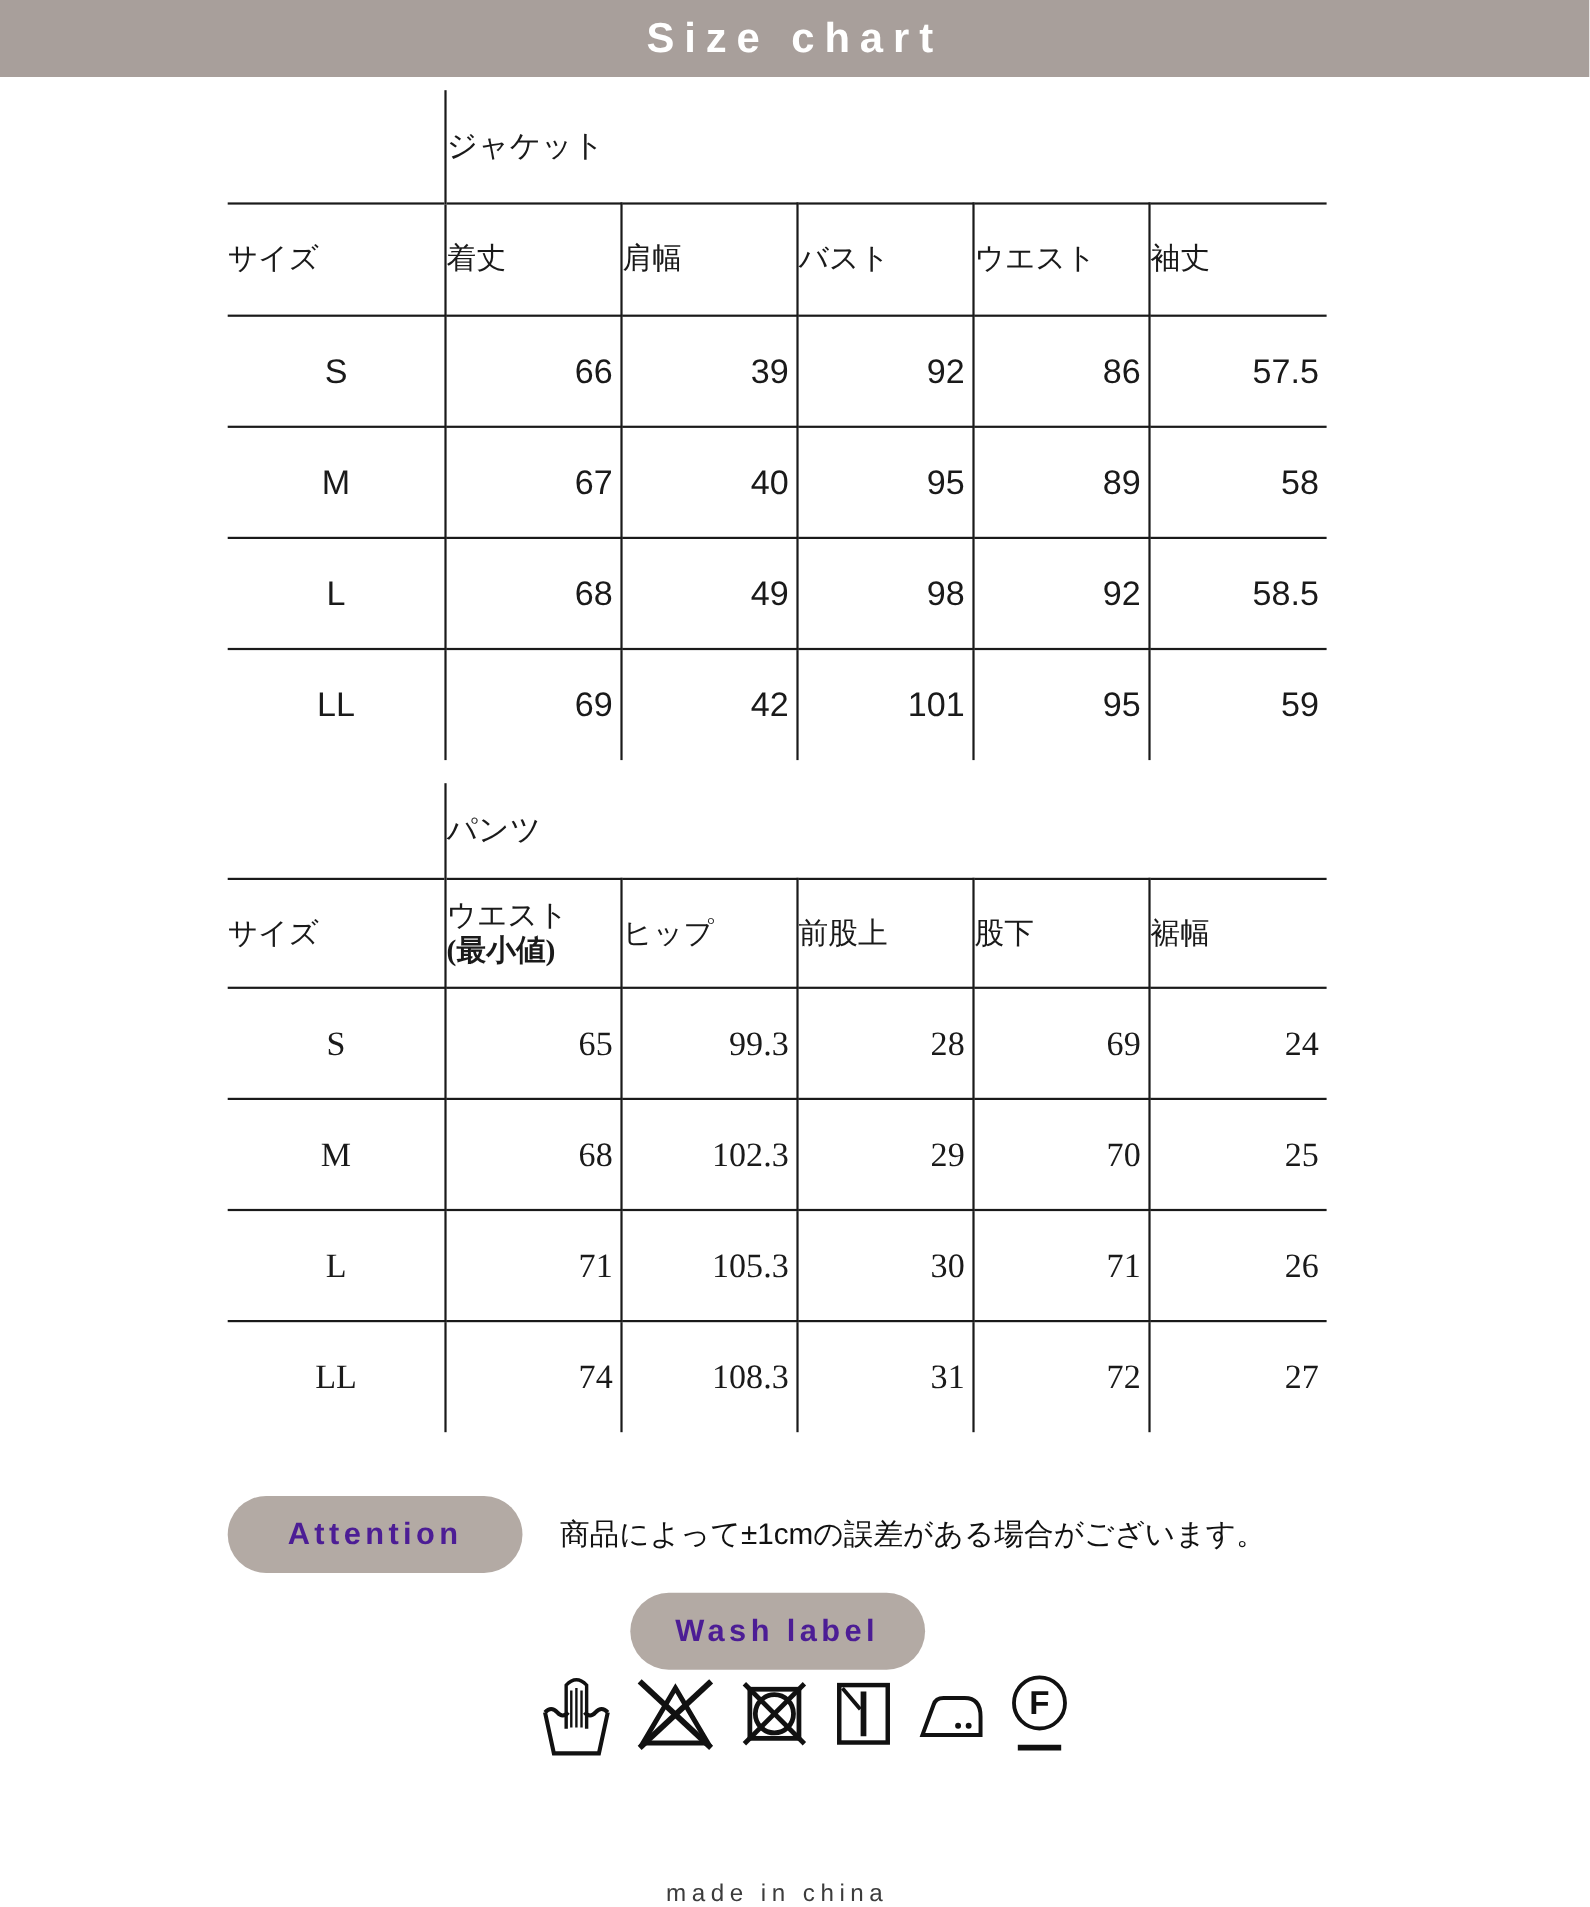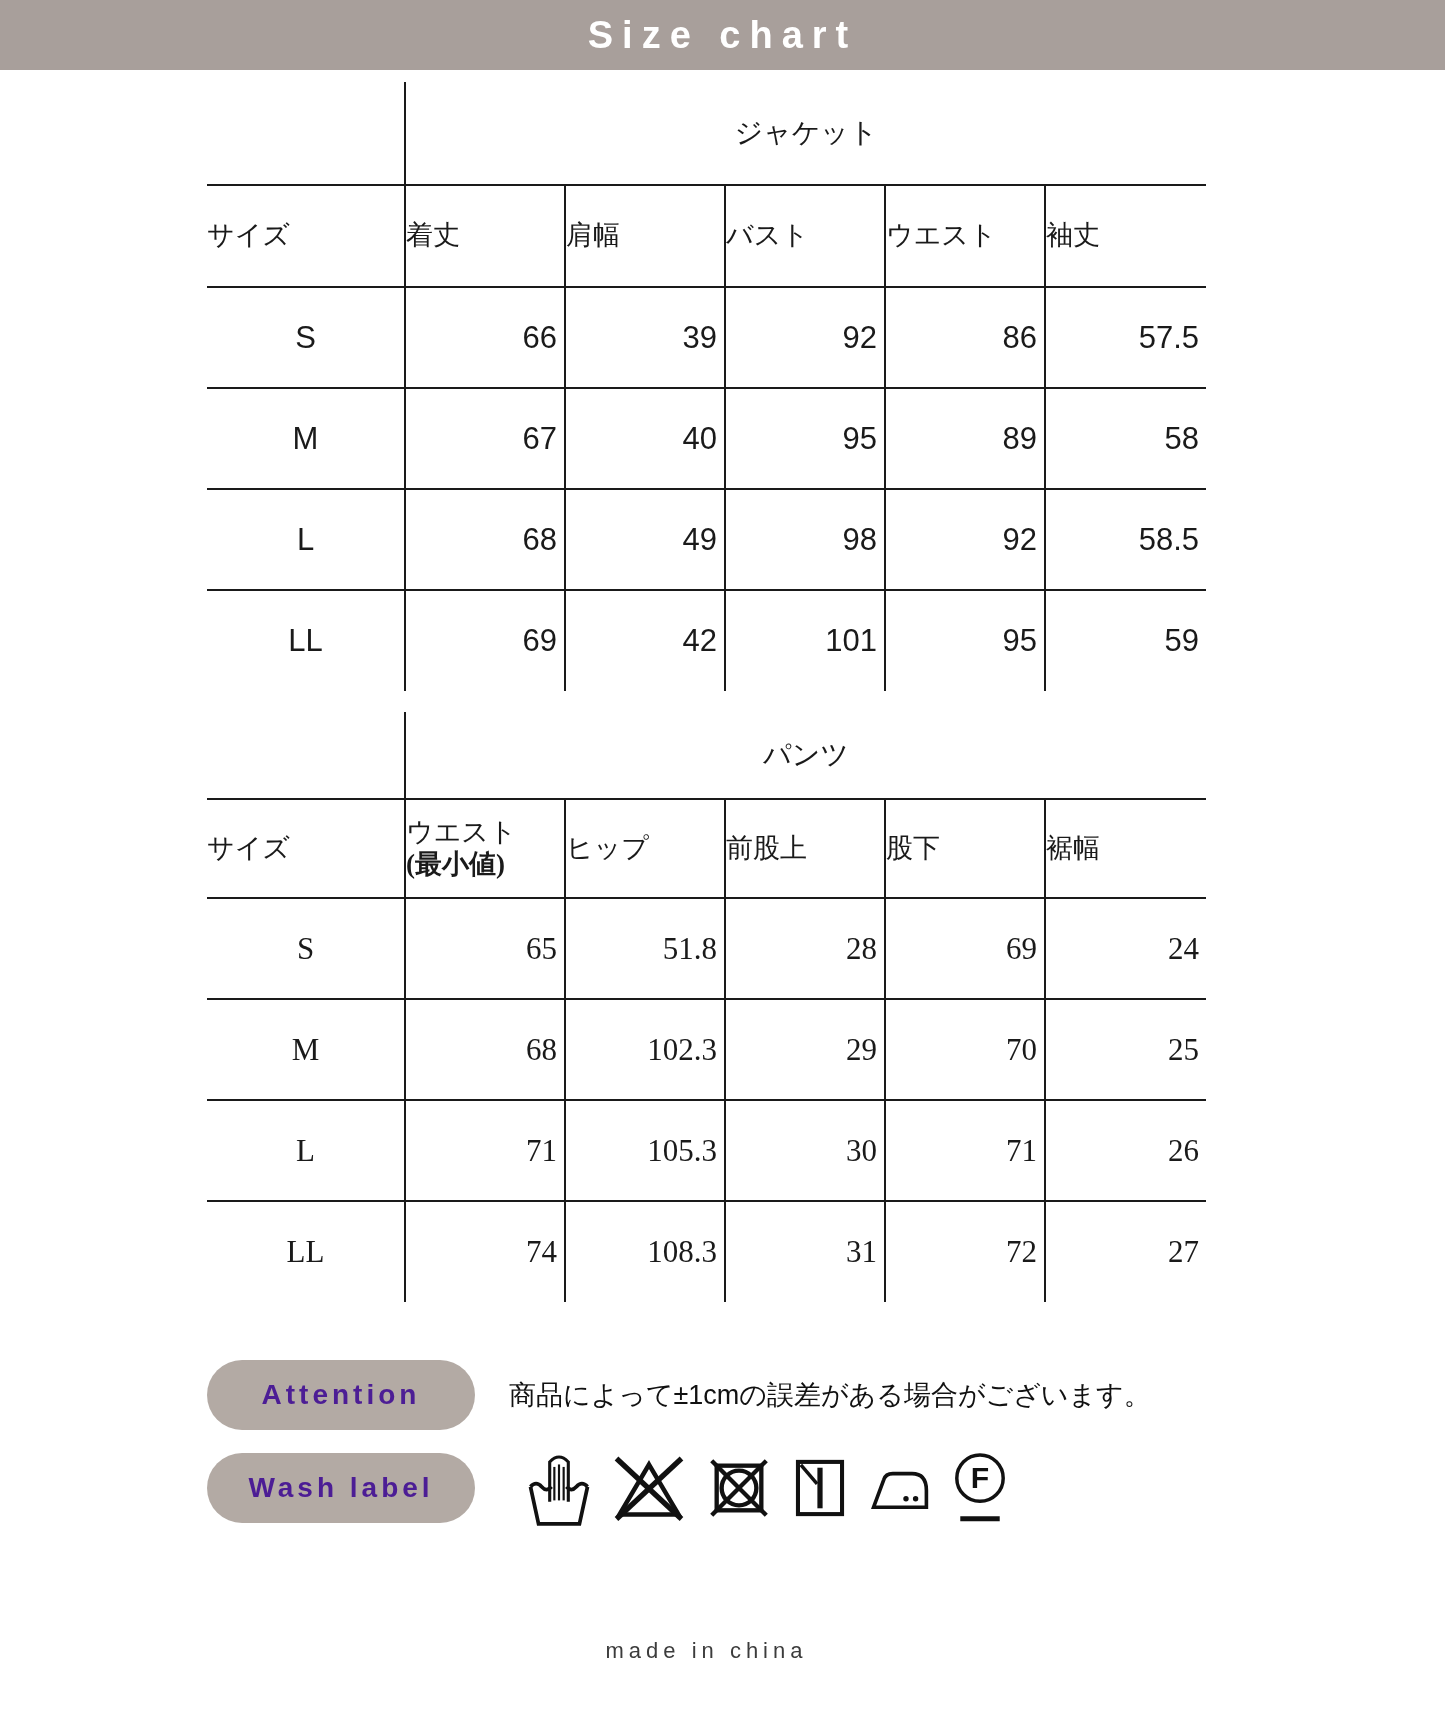--- a/index.html
+++ b/index.html
@@ -21,32 +21,32 @@
   .b-r{border-right:2px solid #1a1a1a;}
   .b-t{border-top:2px solid #1a1a1a;}
   .b-b{border-bottom:2px solid #1a1a1a;}
 
   tr.title-row-jacket{height:103px;}
   tr.title-row-pants{height:87px;}
   tr.head-row-jacket{height:102px;}
   tr.head-row-pants{height:99px;}
   tr.data-row{height:101px;}
 
-  .tbl-title{text-align:center;font-size:28px;font-weight:bold;}
+  .tbl-title{font-size:28px;font-weight:bold;}
   .col-head{text-align:left;font-size:27px;font-weight:bold;line-height:1.15;}
   .col-head .sub{font-size:27px;font-weight:bold;}
   .size-cell{text-align:center;font-size:31px;font-weight:bold;}
   .val-cell{text-align:right;font-size:31px;padding-right:7px !important;}
 
   .jacket-table{margin-top:12px;}
   .pants-table{margin-top:21px;font-family:Liberation Serif, serif;}
 
   .note-row{display:flex;align-items:center;}
   .attention-row{margin-top:58px;}
-  .wash-row{margin-top:18px;}
+  .wash-row{margin-top:18px;flex-direction:column;}
   .pill{
     width:268px;height:70px;border-radius:35px;background:#b3aaa4;
     display:flex;align-items:center;justify-content:center;flex:0 0 auto;
   }
   .pill span{color:#4c1d95;font-size:28px;font-weight:bold;letter-spacing:4px;}
   .attention-text{margin-left:34px;font-size:27px;color:#111;}
   .icons{display:flex;align-items:center;gap:21px;margin-left:53px;}
   .icons svg{display:block;}
 
   .footer{margin-top:110px;text-align:center;}
@@ -141,21 +141,21 @@
         <div class="sub">(最小値)</div>
       </th>
       <th class="b-t b-b b-r col-head">ヒップ</th>
       <th class="b-t b-b b-r col-head">前股上</th>
       <th class="b-t b-b b-r col-head">股下</th>
       <th class="b-t b-b col-head">裾幅</th>
     </tr>
     <tr class="data-row">
       <td class="b-b b-r size-cell">S</td>
       <td class="b-b b-r val-cell">65</td>
-      <td class="b-b b-r val-cell">51.8</td>
+      <td class="b-b b-r val-cell">99.3</td>
       <td class="b-b b-r val-cell">28</td>
       <td class="b-b b-r val-cell">69</td>
       <td class="b-b val-cell">24</td>
     </tr>
     <tr class="data-row">
       <td class="b-b b-r size-cell">M</td>
       <td class="b-b b-r val-cell">68</td>
       <td class="b-b b-r val-cell">102.3</td>
       <td class="b-b b-r val-cell">29</td>
       <td class="b-b b-r val-cell">70</td>

